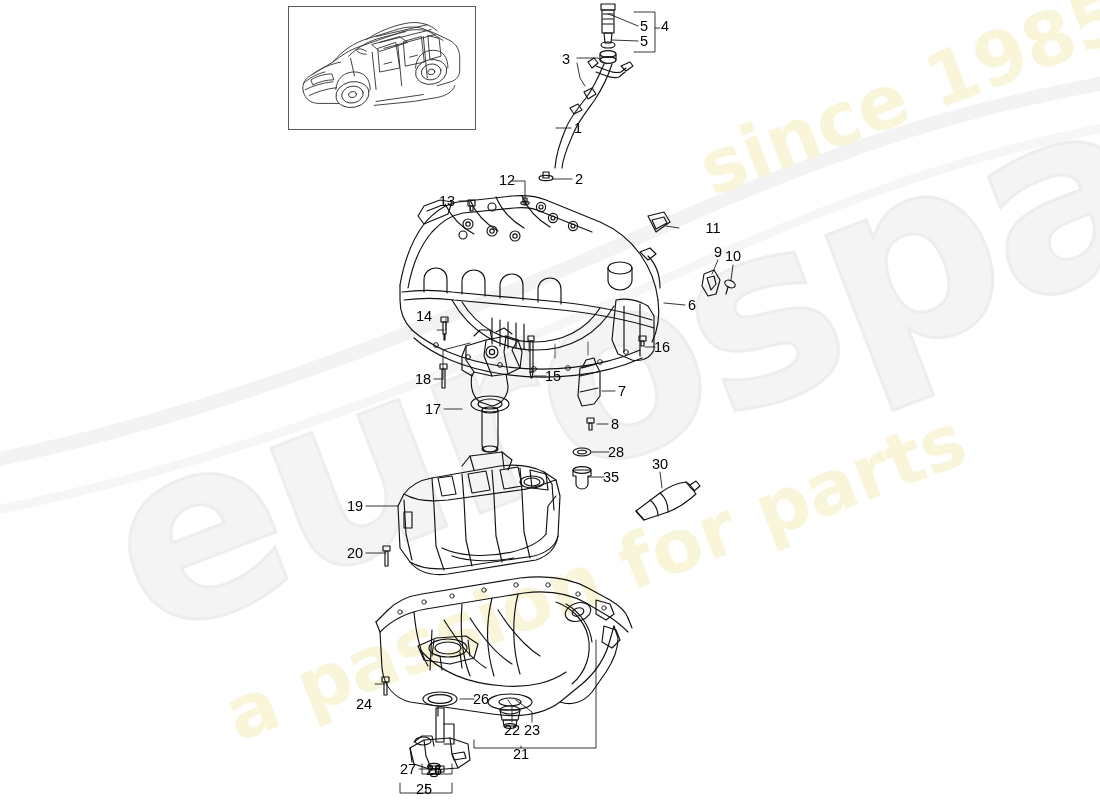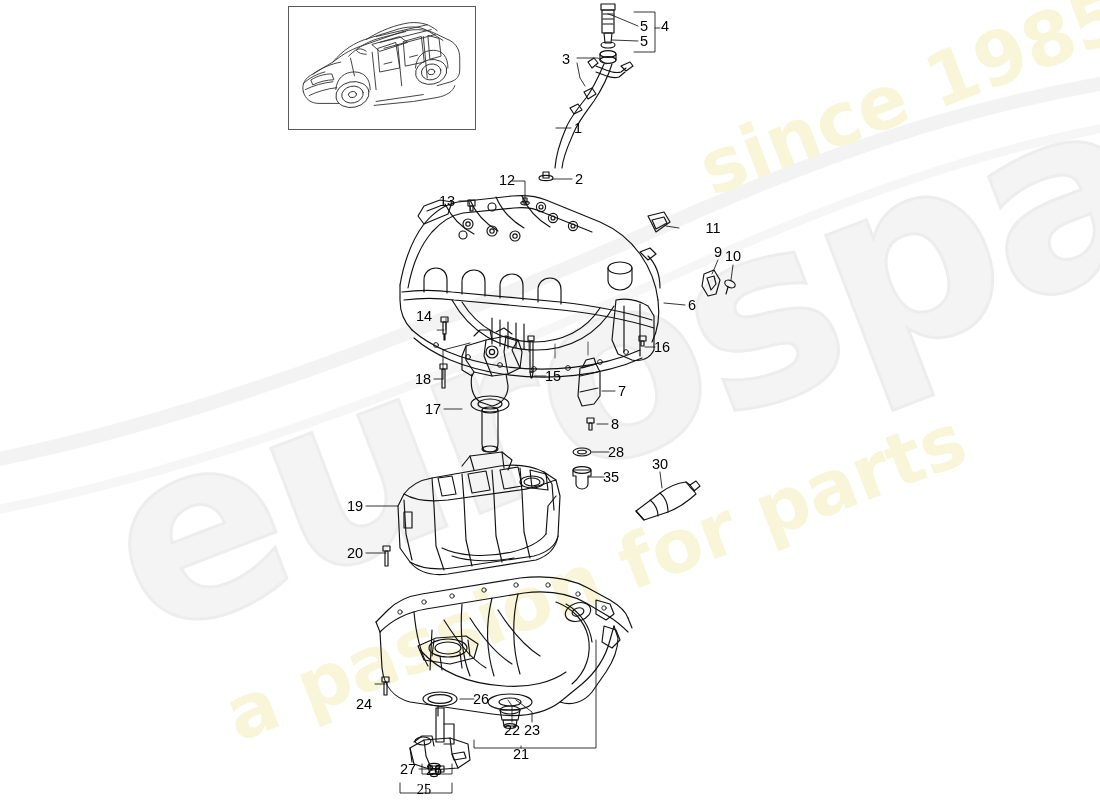--- a/index.html
+++ b/index.html
@@ -514,21 +514,21 @@
       <div class="cl" style="left: 553px; top: 376px; transform: translate(-50%, -50%);">15</div>
       <div class="cl" style="left: 662px; top: 347px; transform: translate(-50%, -50%);">16</div>
       <div class="cl" style="left: 433px; top: 409px; transform: translate(-50%, -50%);">17</div>
       <div class="cl" style="left: 423px; top: 379px; transform: translate(-50%, -50%);">18</div>
       <div class="cl" style="left: 355px; top: 506px; transform: translate(-50%, -50%);">19</div>
       <div class="cl" style="left: 355px; top: 553px; transform: translate(-50%, -50%);">20</div>
       <div class="cl" style="left: 521px; top: 754px; transform: translate(-50%, -50%);">21</div>
       <div class="cl" style="left: 512px; top: 730px; transform: translate(-50%, -50%);">22</div>
       <div class="cl" style="left: 532px; top: 730px; transform: translate(-50%, -50%);">23</div>
       <div class="cl" style="left: 364px; top: 704px; transform: translate(-50%, -50%);">24</div>
-      <div class="cl" style="left: 424px; top: 789px; transform: translate(-50%, -50%); font-family: Liberation Serif, serif;">25</div>
+      <div class="cl" style="left: 424px; top: 789px; transform: translate(-50%, -50%);">25</div>
       <div class="cl" style="left: 481px; top: 699px; transform: translate(-50%, -50%);">26</div>
       <div class="cl" style="left: 434px; top: 770px; transform: translate(-50%, -50%);">26</div>
       <div class="cl" style="left: 408px; top: 769px; transform: translate(-50%, -50%);">27</div>
       <div class="cl" style="left: 616px; top: 452px; transform: translate(-50%, -50%);">28</div>
       <div class="cl" style="left: 611px; top: 477px; transform: translate(-50%, -50%);">35</div>
       <div class="cl" style="left: 660px; top: 464px; transform: translate(-50%, -50%);">30</div>
     </div>
 
 </div>
 

